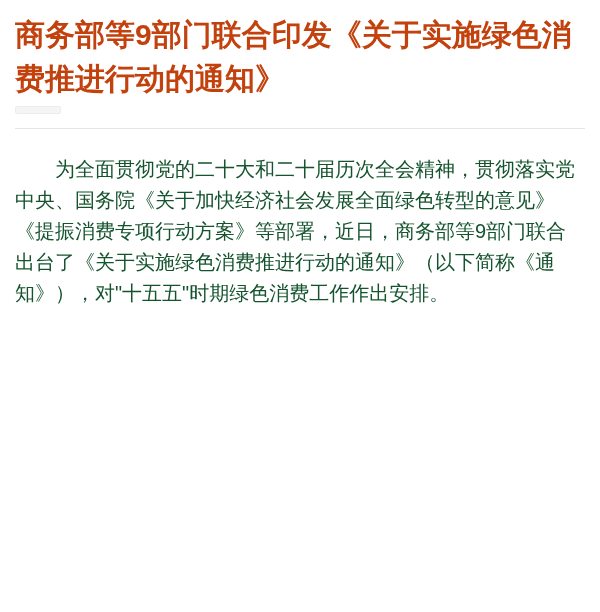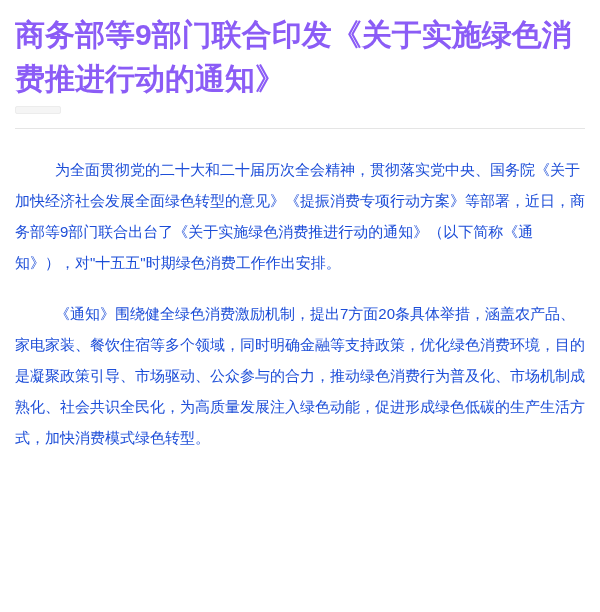--- a/index.html
+++ b/index.html
@@ -18,57 +18,56 @@
     height: 612px;
     padding: 0 15px;
     background: #ffffff;
     font-family: "Liberation Sans", sans-serif;
   }
   .title {
     margin: 13px 0 0 0;
     font-size: 30px;
     line-height: 44px;
     font-weight: 700;
-    color: #8b5cf6;
+    color: #c2410c;
     word-break: break-all;
   }
   .faint-meta {
     box-sizing: border-box;
     width: 46px;
     height: 8px;
     margin-top: 5px;
     background: #f5f5f5;
     border: 1px solid #ececec;
     border-radius: 2px;
   }
   .divider {
     border: none;
     border-top: 1px solid #e5e5e5;
     margin: 14px 0 0 0;
     height: 0;
   }
   .para {
     margin: 20px 0 0 0;
-    font-size: 15px;
+    font-size: 20px;
     line-height: 31px;
-    color: #1d4ed8;
+    color: #14532d;
     text-indent: 40px;
     word-break: break-all;
   }
   .divider + .para {
     margin-top: 25px;
   }
 </style>
 </head>
 <body>
 
 <div class="page">
   <h1 class="title">商务部等9部门联合印发《关于实施绿色消费推进行动的通知》</h1>
 
   <div class="faint-meta"></div>
 
   <hr class="divider">
 
   <p class="para">为全面贯彻党的二十大和二十届历次全会精神，贯彻落实党中央、国务院《关于加快经济社会发展全面绿色转型的意见》《提振消费专项行动方案》等部署，近日，商务部等9部门联合出台了《关于实施绿色消费推进行动的通知》（以下简称《通知》），对"十五五"时期绿色消费工作作出安排。</p>
 
-  <p class="para">《通知》围绕健全绿色消费激励机制，提出7方面20条具体举措，涵盖农产品、家电家装、餐饮住宿等多个领域，同时明确金融等支持政策，优化绿色消费环境，目的是凝聚政策引导、市场驱动、公众参与的合力，推动绿色消费行为普及化、市场机制成熟化、社会共识全民化，为高质量发展注入绿色动能，促进形成绿色低碳的生产生活方式，加快消费模式绿色转型。</p>
 
 </div>
 
 </body></html>

